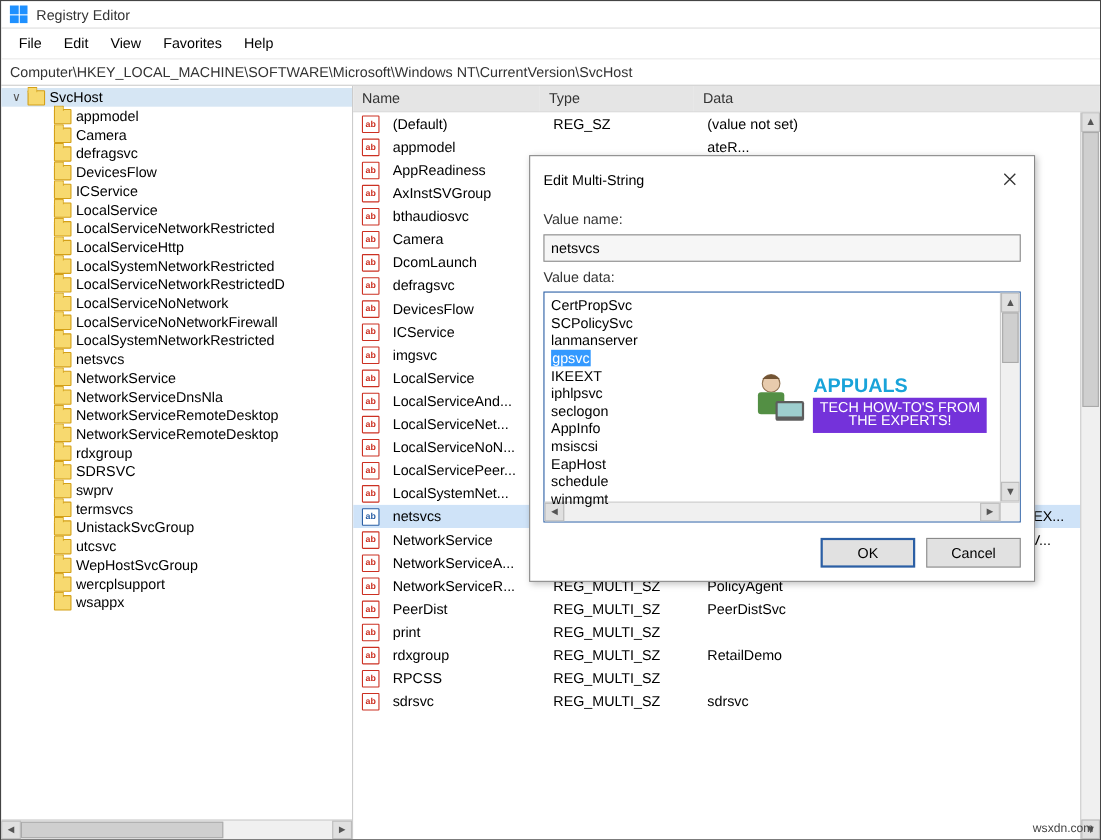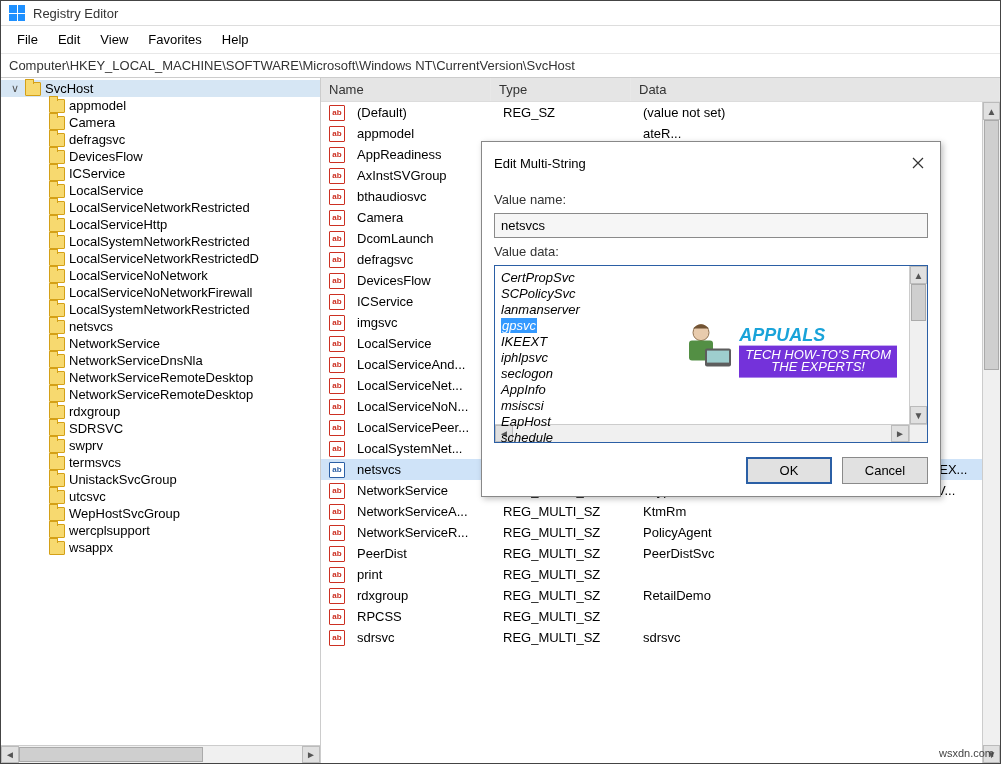--- a/index.html
+++ b/index.html
@@ -45,21 +45,21 @@
   .list-vscroll .track { flex:1; position:relative;}
   .list-vscroll .thumb { position:absolute; left:1px; right:1px; top:0; height:40%; background:#cfcfcf; border:1px solid #aaa; }
 
   
   .dialog { position:absolute; left:480px; top:140px; width:460px; background:#fff; border:1px solid #888; box-shadow: 2px 2px 6px rgba(0,0,0,0.25); display:flex; flex-direction:column; z-index:20;}
   .dialog-title { display:flex; justify-content:space-between; align-items:center; padding:8px 6px 8px 12px; }
   .dialog-title .x { width:32px; height:26px; display:flex; align-items:center; justify-content:center; cursor:pointer; }
   .dialog-body { padding: 8px 12px 12px 12px; display:flex; flex-direction:column; gap:6px; }
   .dialog-body label { color:#333; }
   .dialog-body input.txt { width:100%; padding:4px 6px; border:1px solid #8a8a8a; background:#f6f6f6; font-family:inherit; }
-  .valbox { border:1px solid #2b5fa5; height: 178px; padding: 4px 6px; position: relative; overflow:hidden; font-family: "Segoe UI", sans-serif; font-style: italic; }
+  .valbox { border:1px solid #2b5fa5; height: 210px; padding: 4px 6px; position: relative; overflow:hidden; font-family: "Segoe UI", sans-serif; }
   .valbox .lines { white-space: pre; line-height:16px; position:relative; z-index:2;}
   .valbox .selline { background:#3399ff; color:#fff; padding:0 1px;}
   .valbox .vscroll { position:absolute; right:0; top:0; bottom:18px; width:18px; background:#f0f0f0; border-left:1px solid #ccc; display:flex; flex-direction:column;}
   .valbox .vscroll .arrow { height:18px; background:#e0e0e0; border:1px solid #bbb; display:flex; align-items:center; justify-content:center; color:#555; font-size:10px; cursor:pointer;}
   .valbox .vscroll .track { flex:1; position:relative;}
   .valbox .vscroll .thumb { position:absolute; left:1px; right:1px; top:0; height:30%; background:#cfcfcf; border:1px solid #aaa;}
   .valbox .hscroll { position:absolute; left:0; right:18px; bottom:0; height:18px; background:#f0f0f0; border-top:1px solid #ccc; display:flex; align-items:center;}
   .valbox .hscroll .arrow { width:18px; height:100%; background:#e0e0e0; border:1px solid #bbb; display:flex; align-items:center; justify-content:center; color:#555; font-size:10px; cursor:pointer;}
   .valbox .hscroll .track { flex:1; position:relative;}
   .valbox .corner { position:absolute; right:0; bottom:0; width:18px; height:18px; background:#f0f0f0; border-top:1px solid #ccc; border-left:1px solid #ccc;}

